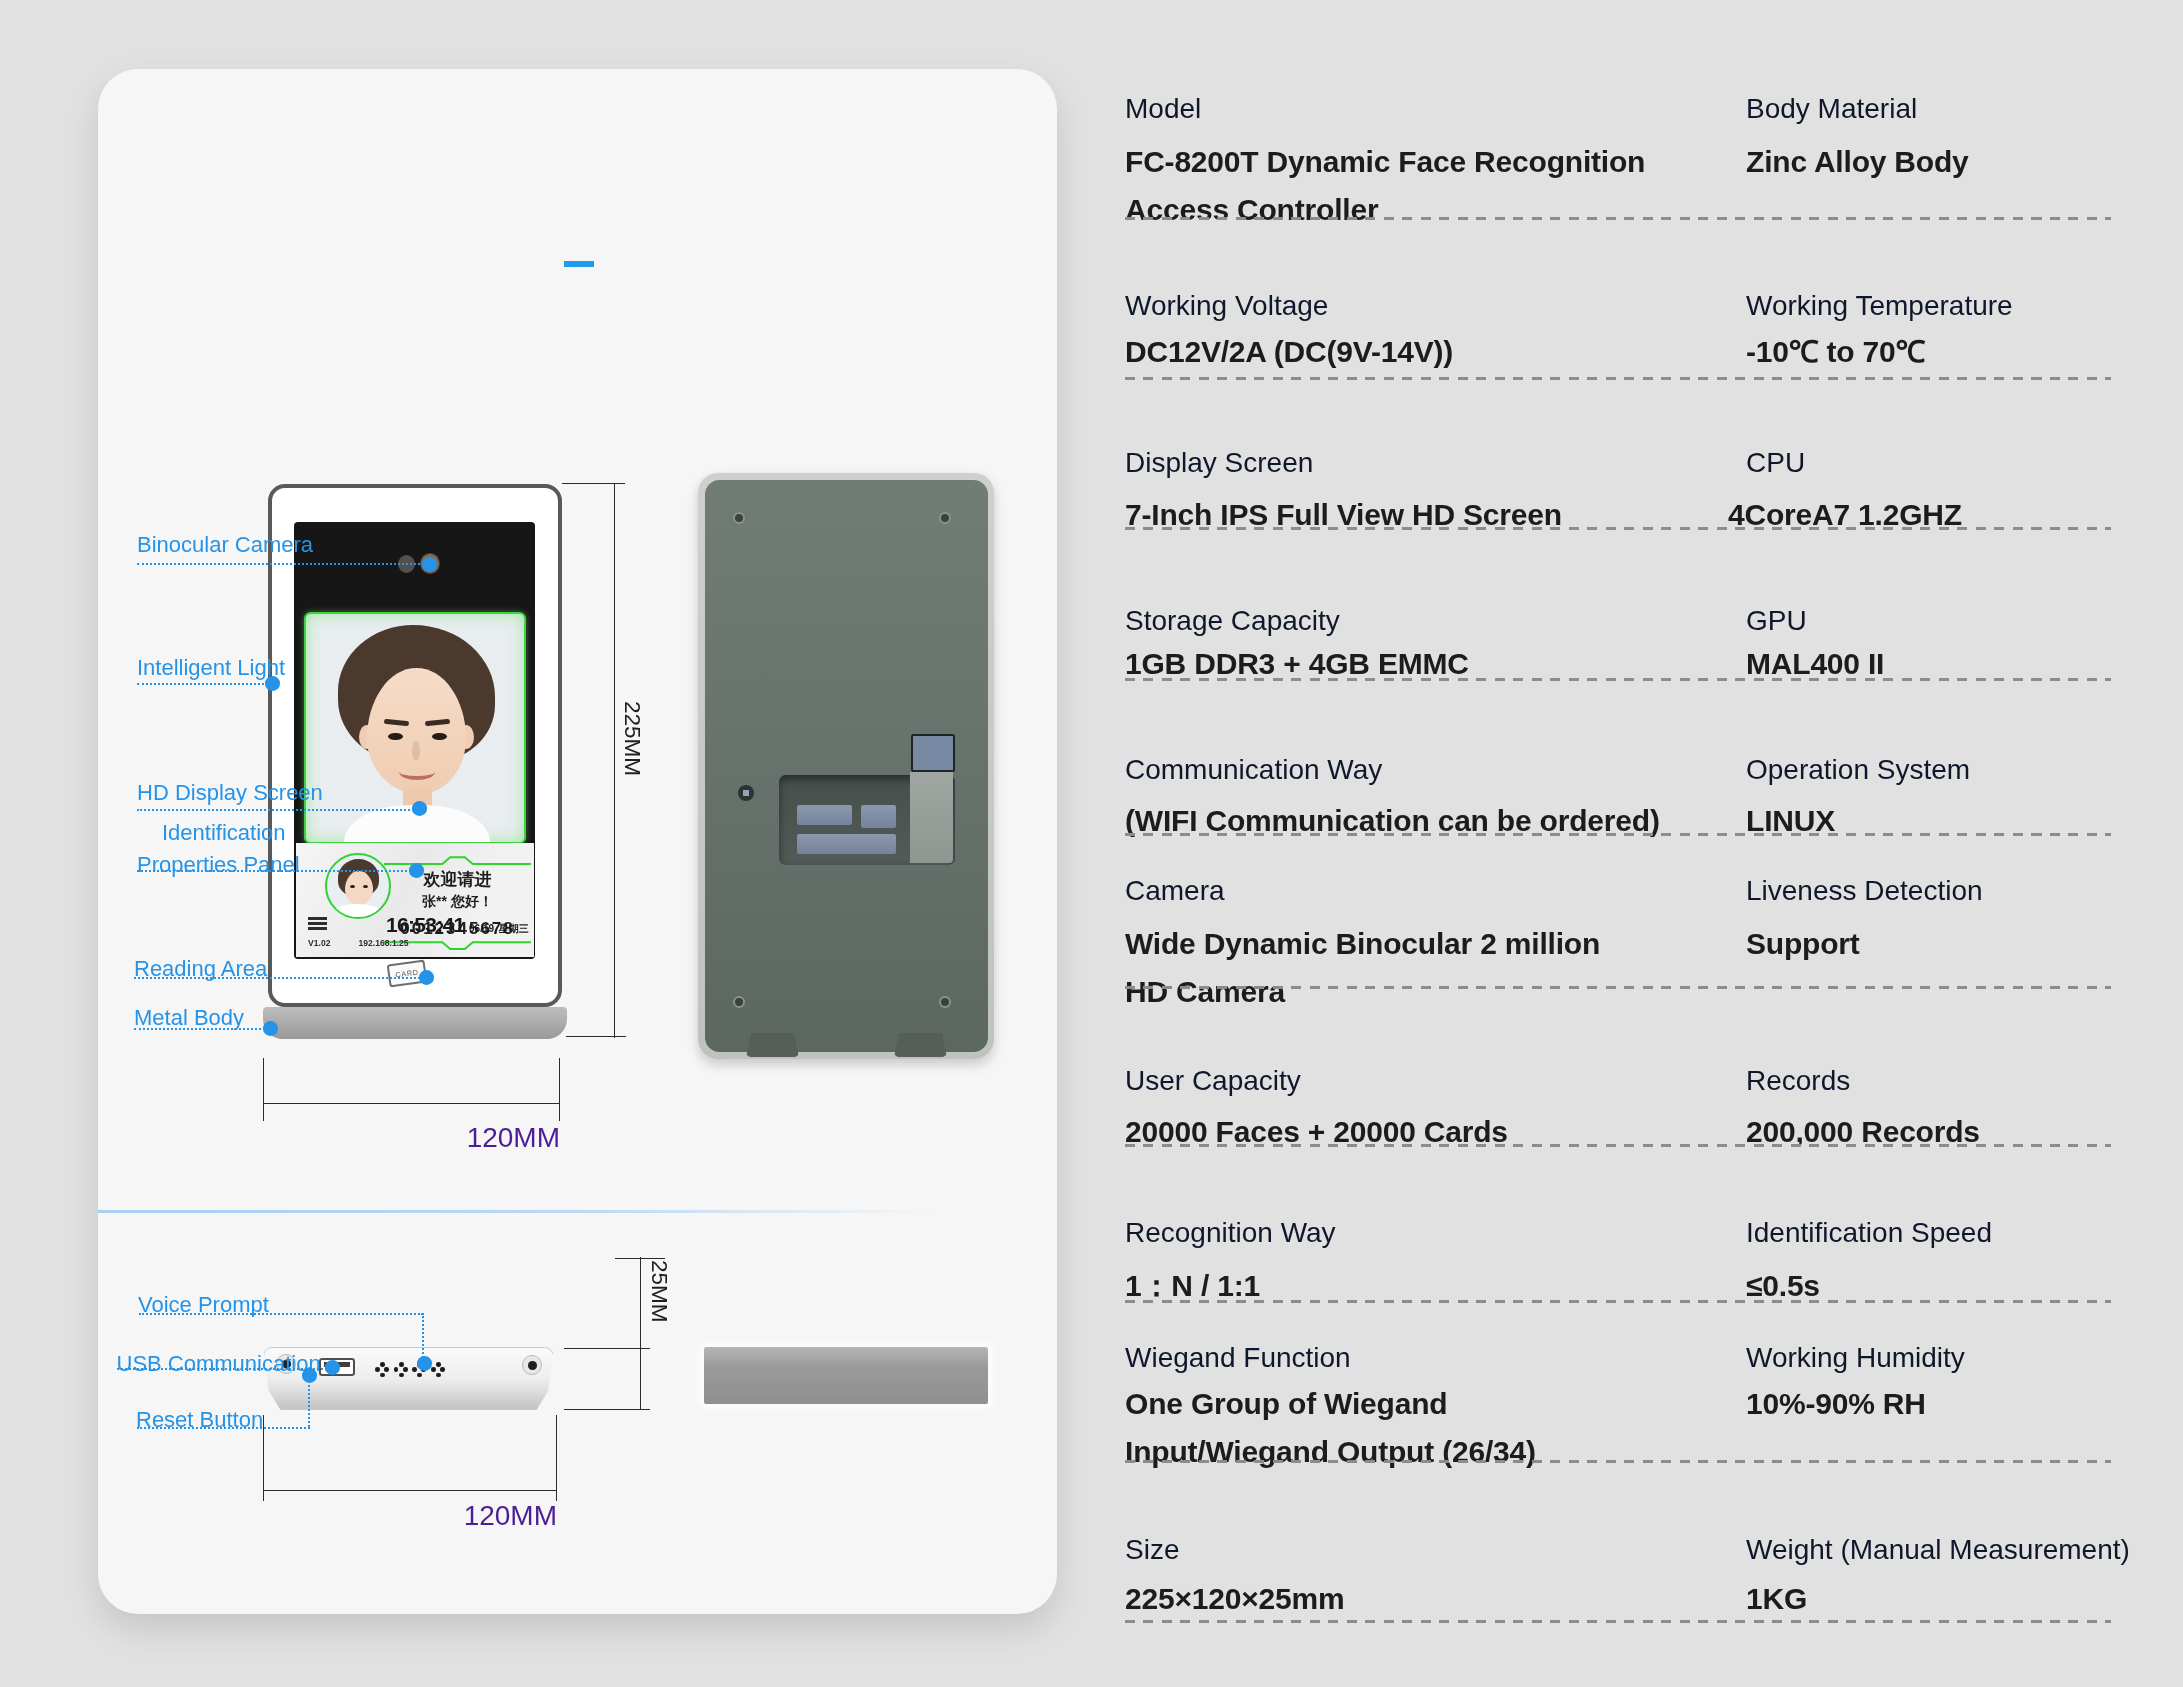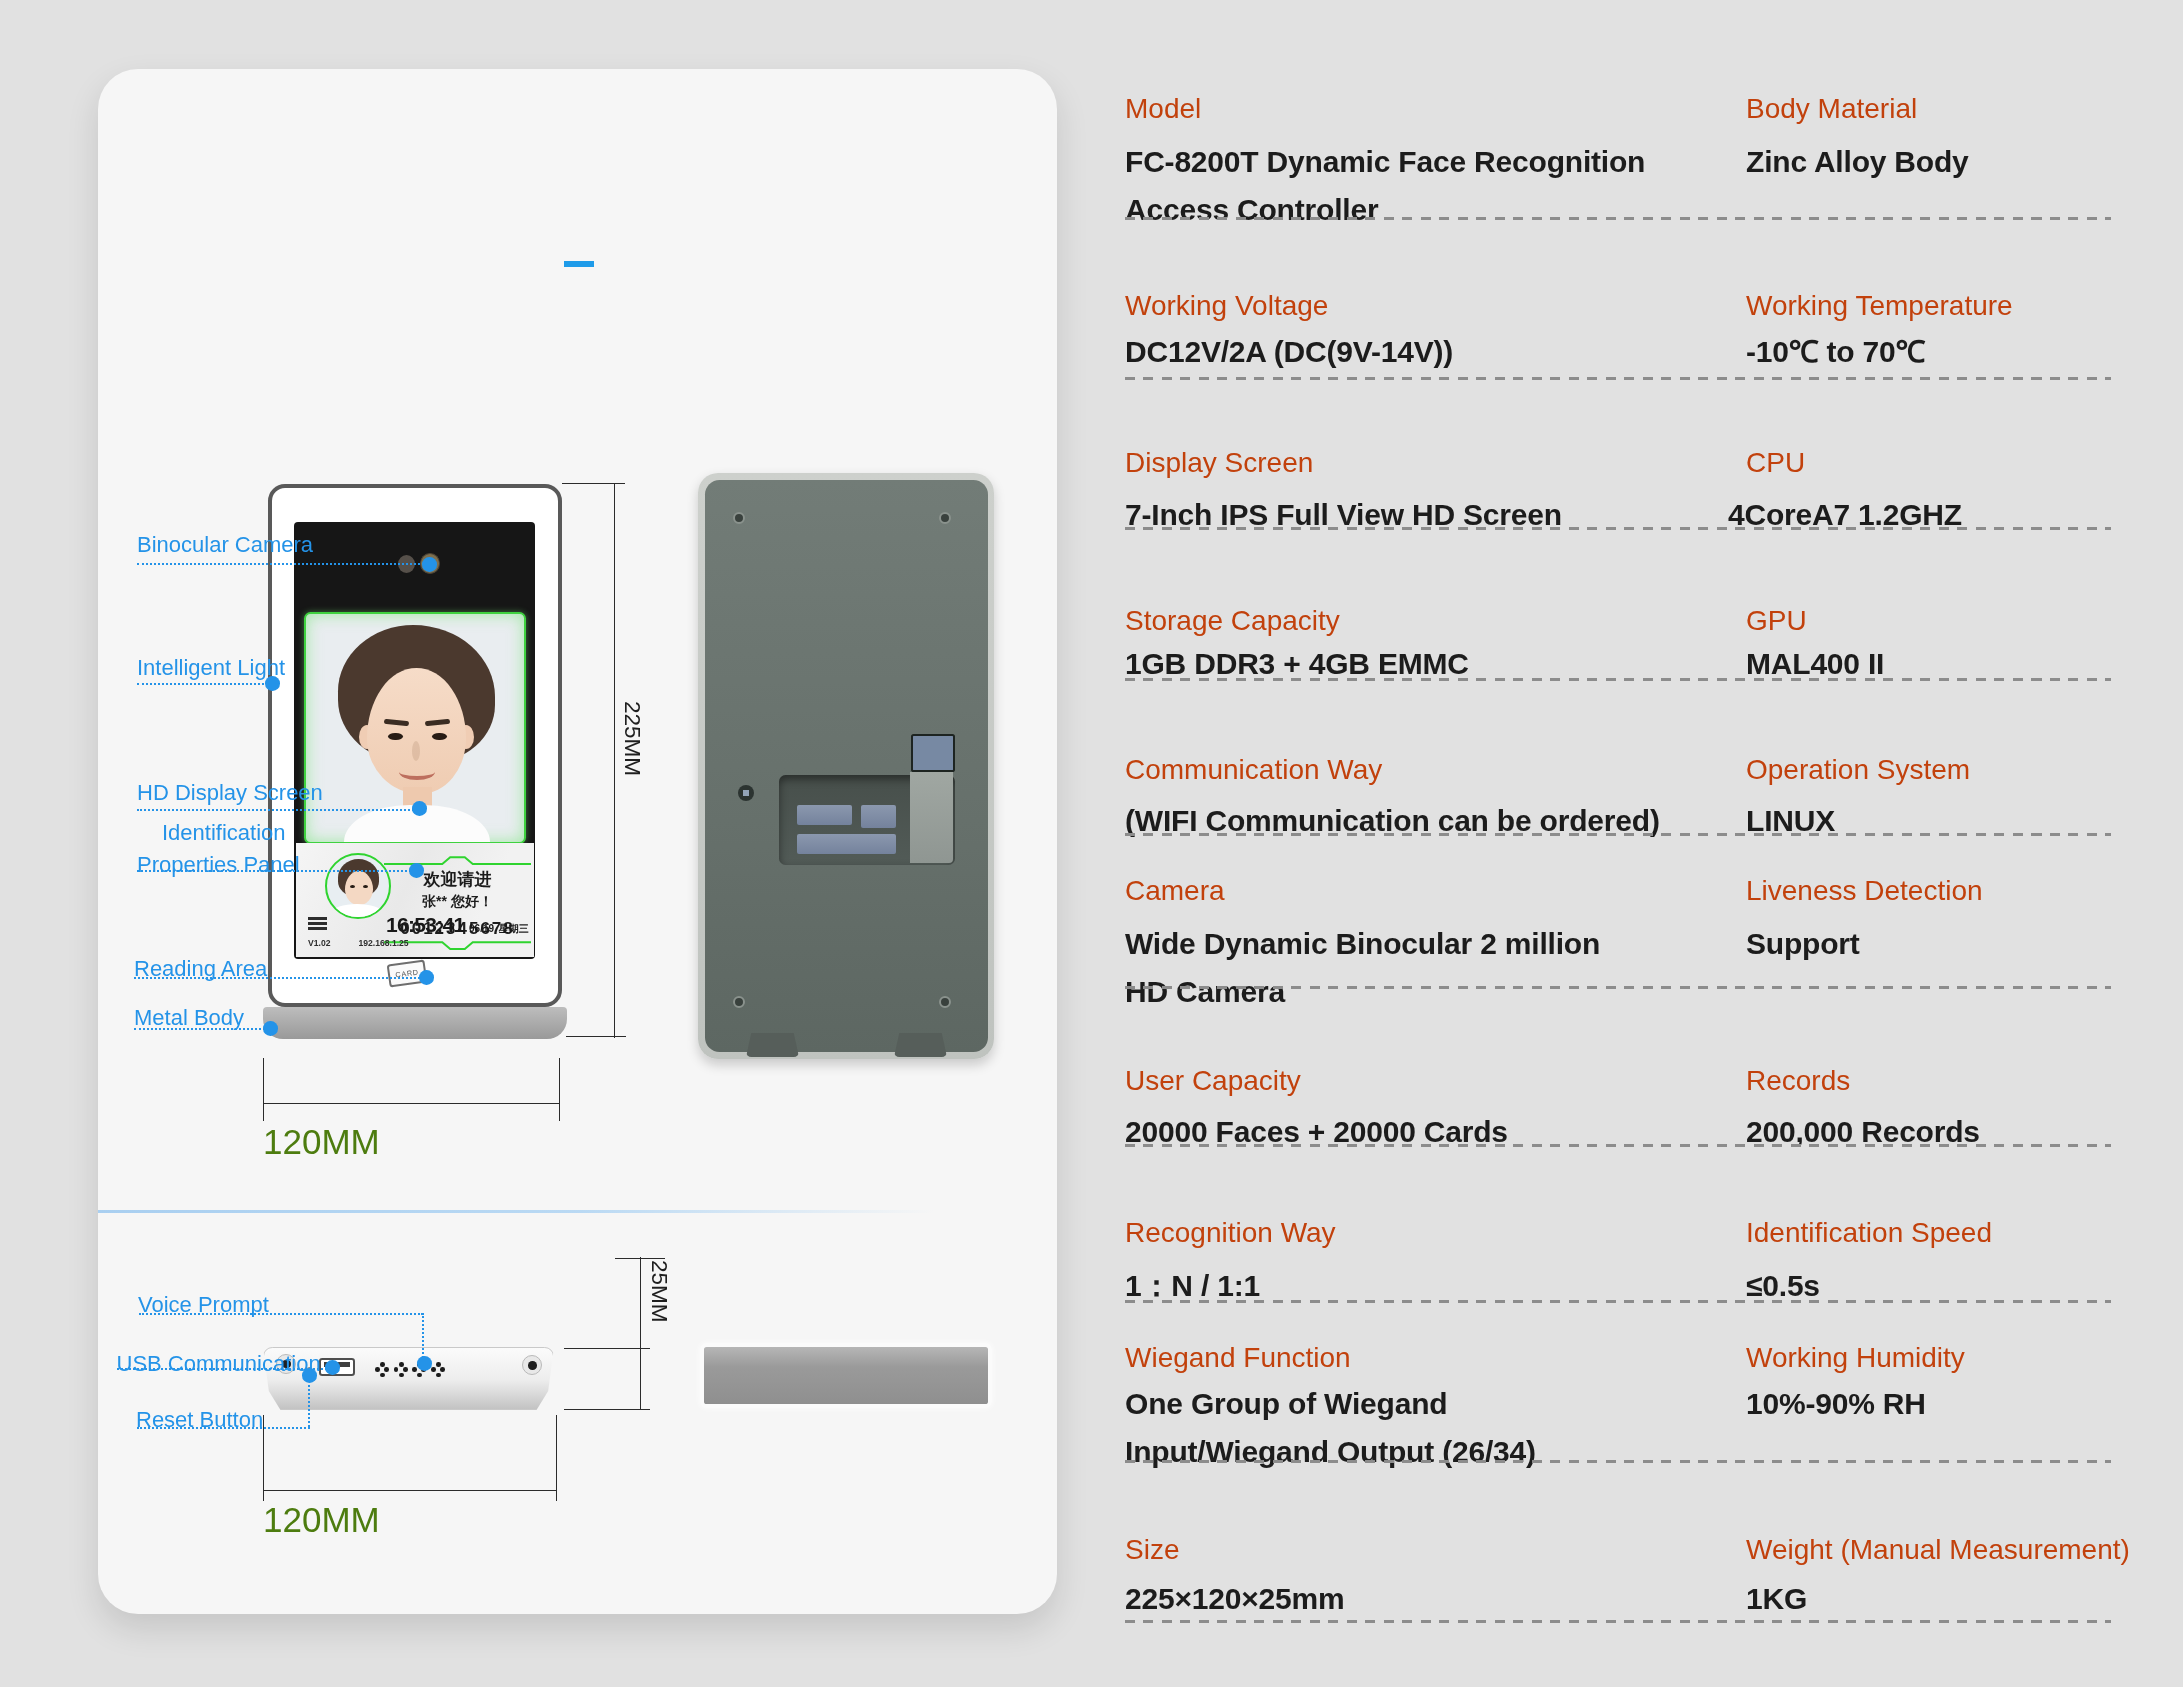--- a/index.html
+++ b/index.html
@@ -19,21 +19,21 @@
   .blabel { position:absolute; color:#2493e8; font-size:22px; white-space:nowrap; }
   .dotline-h { position:absolute; border-top:2.6px dotted #2493e8; height:0; }
   .dotline-v { position:absolute; border-left:2.6px dotted #2493e8; width:0; }
   .bdot { position:absolute; width:14.6px; height:14.6px; border-radius:50%; background:#2493e8; }
 
   
   .dim-line-v { position:absolute; width:1.3px; background:#2b2b2b; }
   .dim-line-h { position:absolute; height:1.3px; background:#2b2b2b; }
   .dim-label-v { position:absolute; writing-mode:vertical-rl; font-size:22.5px; color:#1f1f1f;
                  display:flex; align-items:center; }
-  .dim-label-h { position:absolute; font-size:35px; color:#4d7c0f; text-align:left; }
+  .dim-label-h { position:absolute; font-size:28px; color:#4c1d95; text-align:right; }
 
   
   .frame { position:absolute; left:170px; top:415px; width:294px; height:523px; background:#fff;
            border:4px solid #595959; border-radius:17px; }
   .metal-chin { position:absolute; left:165px; top:938px; width:304px; height:32px;
                 background:linear-gradient(180deg,#bdbdbd,#999); border-radius:4px 4px 20px 20px; }
   .bezel { position:absolute; left:196px; top:453px; width:241px; height:437px; background:#161616; border-radius:4px; }
   .cam { position:absolute; border-radius:50%; }
   .photo { position:absolute; left:206px; top:543px; width:222px; height:232px; background:#e9edf0;
            border:2.6px solid #3fd23f; border-radius:6.6px;
@@ -110,21 +110,21 @@
   .rhole { position:absolute; left:44px; top:20px; width:4.6px; height:4.6px; border-radius:50%; background:#8a8a8a; }
   .spk { position:absolute; left:112px; top:15px; width:75px; height:16px; }
   .spk b { position:absolute; width:4.6px; height:4.6px; border-radius:50%; background:#1c1c1c; }
   .sidebar-view { position:absolute; left:602px; top:1274px; width:292px; height:65px; border-radius:6.6px;
                   background:linear-gradient(180deg,#b6b6b6,#9a9a9a 35%,#8f8f8f);
                   border:4px solid #fbfbfb; box-shadow:0 0 6.6px rgba(255,255,255,.9); }
 
   
   #spec { position:absolute; left:1125px; top:0; width:989px; height:1687px; }
   .spec-row { position:absolute; left:0; width:100%; }
-  .s-label { position:absolute; top:0; font-size:28px; color:#c2410c; white-space:nowrap; }
+  .s-label { position:absolute; top:0; font-size:28px; color:#0f172a; white-space:nowrap; }
   .s-value { position:absolute; font-size:30px; font-weight:700; color:#1c1c1c; line-height:48px;
              white-space:pre-line; letter-spacing:-0.2px; }
   .s-dash { position:absolute; left:0; width:986px; height:3.3px;
             background:repeating-linear-gradient(90deg,#8c8c8c 0 10px,transparent 10px 18.5px); }
 </style>
 </head>
 <body>
 
 <div id="root">
 

